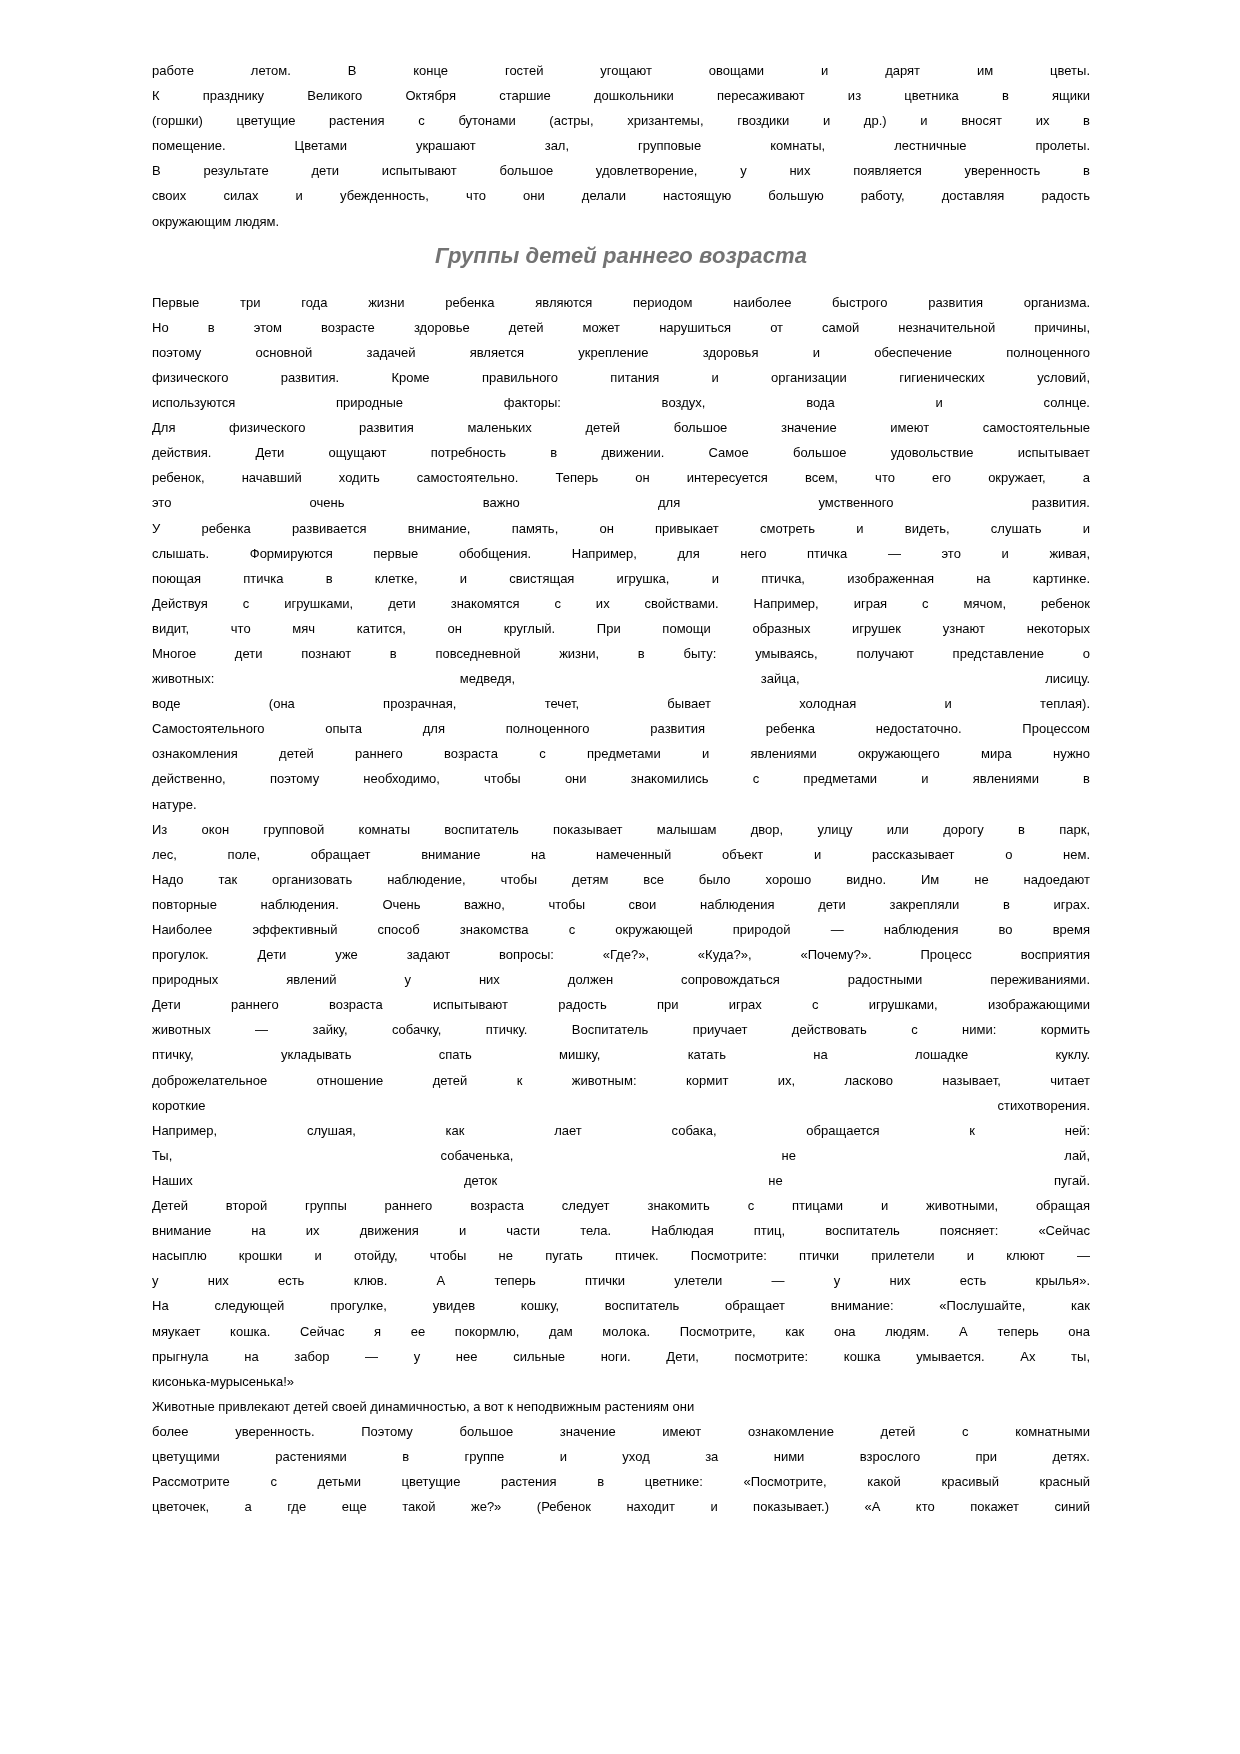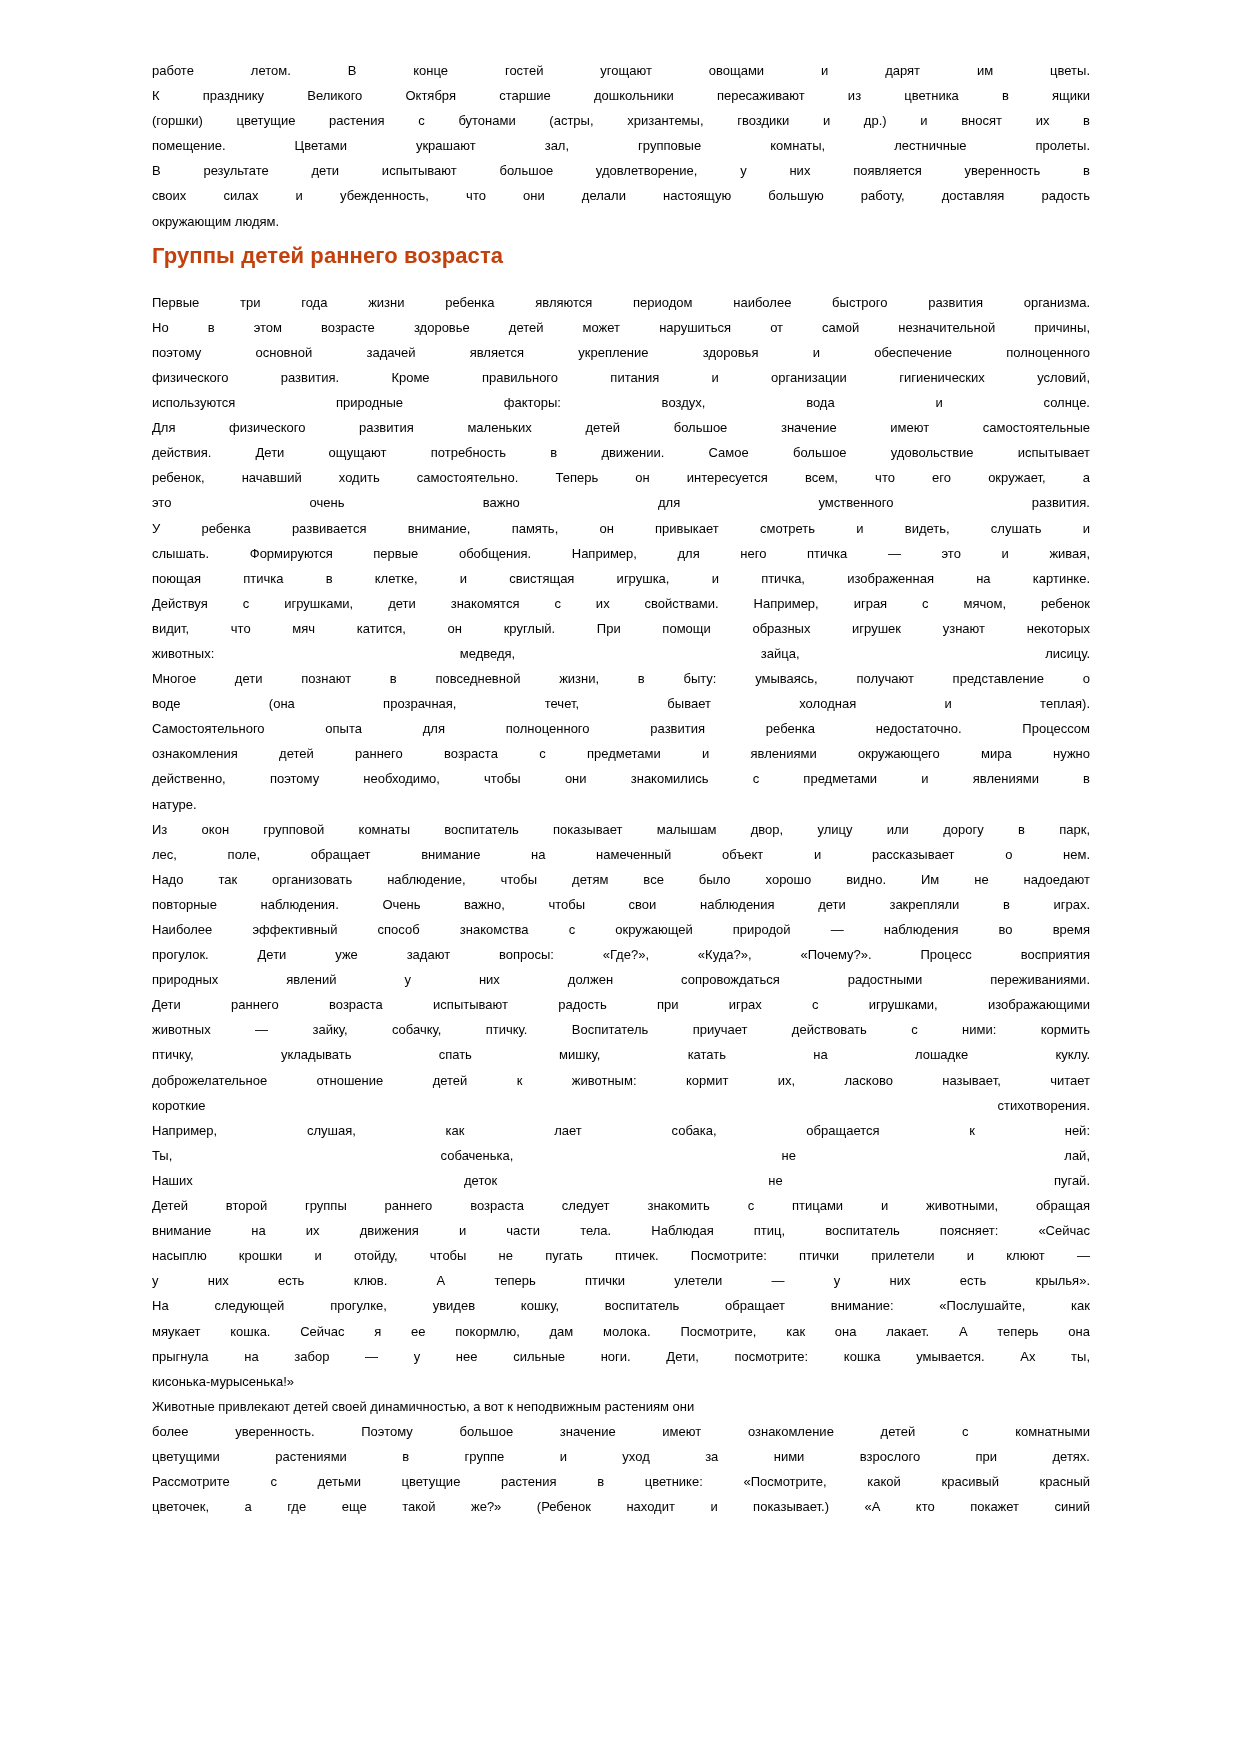--- a/index.html
+++ b/index.html
@@ -37,26 +37,28 @@
     word-spacing: normal;
   }
   
   .tline.last {
     text-align: right;
     text-align-last: left;
   }
   .section-heading {
     display: block;
     width: 938px;
+    text-align: center;
     font-size: 22px;
     font-weight: bold;
-    color: #c2410c;
+    color: #737373;
     line-height: 25px;
     margin: 9px 0 22px 0;
     letter-spacing: 0.1px;
+    font-style: italic;
   }
 </style>
 </head>
 <body>
 
 <div class="page">
   <div class="doc-body">
 
     <div id="block-before">
         <div class="tline">работе летом. В конце гостей угощают овощами и дарят им цветы.</div>
@@ -78,22 +80,22 @@
         <div class="tline">используются природные факторы: воздух, вода и солнце.</div>
         <div class="tline">Для физического развития маленьких детей большое значение имеют самостоятельные</div>
         <div class="tline">действия. Дети ощущают потребность в движении. Самое большое удовольствие испытывает</div>
         <div class="tline">ребенок, начавший ходить самостоятельно. Теперь он интересуется всем, что его окружает, а</div>
         <div class="tline">это очень важно для умственного развития.</div>
         <div class="tline">У ребенка развивается внимание, память, он привыкает смотреть и видеть, слушать и</div>
         <div class="tline">слышать. Формируются первые обобщения. Например, для него птичка — это и живая,</div>
         <div class="tline">поющая птичка в клетке, и свистящая игрушка, и птичка, изображенная на картинке.</div>
         <div class="tline">Действуя с игрушками, дети знакомятся с их свойствами. Например, играя с мячом, ребенок</div>
         <div class="tline">видит, что мяч катится, он круглый. При помощи образных игрушек узнают некоторых</div>
+        <div class="tline">Многое дети познают в повседневной жизни, в быту: умываясь, получают представление о</div>
         <div class="tline">животных: медведя, зайца, лисицу.</div>
-        <div class="tline">Многое дети познают в повседневной жизни, в быту: умываясь, получают представление о</div>
         <div class="tline">воде (она прозрачная, течет, бывает холодная и теплая).</div>
         <div class="tline">Самостоятельного опыта для полноценного развития ребенка недостаточно. Процессом</div>
         <div class="tline">ознакомления детей раннего возраста с предметами и явлениями окружающего мира нужно</div>
         <div class="tline">действенно, поэтому необходимо, чтобы они знакомились с предметами и явлениями в</div>
         <div class="tline last">натуре.</div>
         <div class="tline">Из окон групповой комнаты воспитатель показывает малышам двор, улицу или дорогу в парк,</div>
         <div class="tline">лес, поле, обращает внимание на намеченный объект и рассказывает о нем.</div>
         <div class="tline">Надо так организовать наблюдение, чтобы детям все было хорошо видно. Им не надоедают</div>
         <div class="tline">повторные наблюдения. Очень важно, чтобы свои наблюдения дети закрепляли в играх.</div>
         <div class="tline">Наиболее эффективный способ знакомства с окружающей природой — наблюдения во время</div>
@@ -105,21 +107,21 @@
         <div class="tline">доброжелательное отношение детей к животным: кормит их, ласково называет, читает</div>
         <div class="tline">короткие стихотворения.</div>
         <div class="tline">Например, слушая, как лает собака, обращается к ней:</div>
         <div class="tline">Ты, собаченька, не лай,</div>
         <div class="tline">Наших деток не пугай.</div>
         <div class="tline">Детей второй группы раннего возраста следует знакомить с птицами и животными, обращая</div>
         <div class="tline">внимание на их движения и части тела. Наблюдая птиц, воспитатель поясняет: «Сейчас</div>
         <div class="tline">насыплю крошки и отойду, чтобы не пугать птичек. Посмотрите: птички прилетели и клюют —</div>
         <div class="tline">у них есть клюв. А теперь птички улетели — у них есть крылья».</div>
         <div class="tline">На следующей прогулке, увидев кошку, воспитатель обращает внимание: «Послушайте, как</div>
-        <div class="tline">мяукает кошка. Сейчас я ее покормлю, дам молока. Посмотрите, как она лакает. А теперь она</div>
+        <div class="tline">мяукает кошка. Сейчас я ее покормлю, дам молока. Посмотрите, как она людям. А теперь она</div>
         <div class="tline">прыгнула на забор — у нее сильные ноги. Дети, посмотрите: кошка умывается. Ах ты,</div>
         <div class="tline">кисонька-мурысенька!»</div>
         <div class="tline last">Животные привлекают детей своей динамичностью, а вот к неподвижным растениям они</div>
         <div class="tline">более уверенность. Поэтому большое значение имеют ознакомление детей с комнатными</div>
         <div class="tline">цветущими растениями в группе и уход за ними взрослого при детях.</div>
         <div class="tline">Рассмотрите с детьми цветущие растения в цветнике: «Посмотрите, какой красивый красный</div>
         <div class="tline">цветочек, а где еще такой же?» (Ребенок находит и показывает.) «А кто покажет синий</div>
       </div>
 
   </div>

